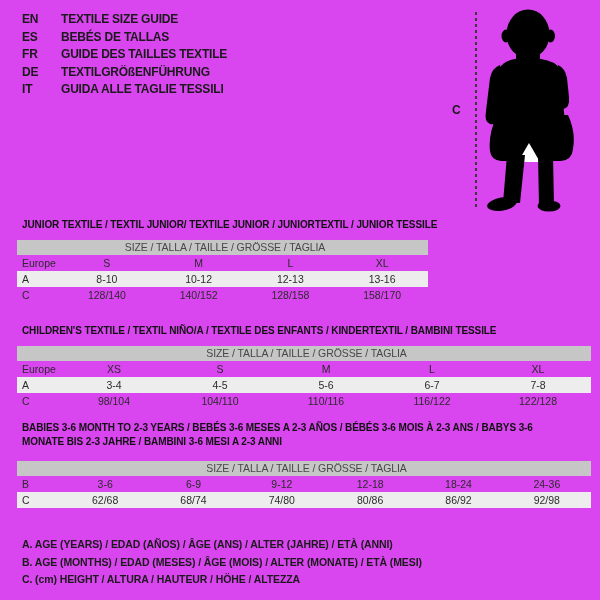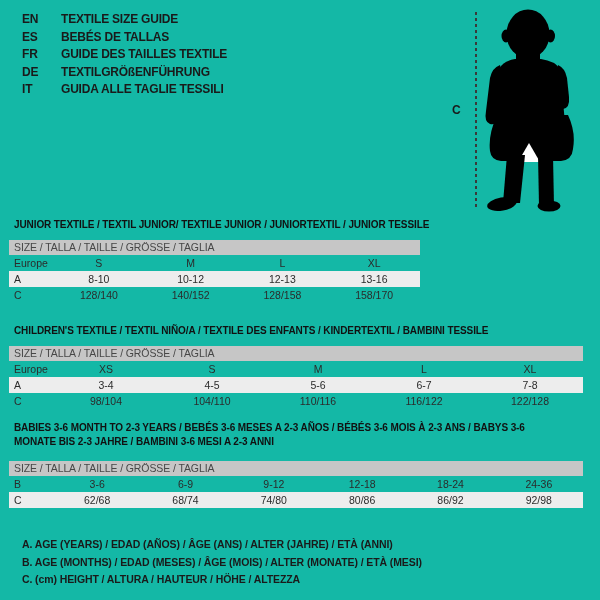--- a/index.html
+++ b/index.html
@@ -1,48 +1,48 @@
 <!DOCTYPE html>
 <html><head>
 <meta charset="utf-8">
 <style>
   html,body{margin:0;padding:0;background:#fff;}
   .page{
-    position:relative;width:600px;height:600px;background:#14b8a6;overflow:hidden;
+    position:relative;width:600px;height:600px;background:#d946ef;overflow:hidden;
     font-family:"Liberation Sans",sans-serif;color:#1a1a1a;
   }
 
   
   .langs{position:absolute;left:22px;top:11px;}
   .lang-row{display:flex;line-height:17.6px;font-size:12px;font-weight:bold;letter-spacing:-0.2px;}
   .lang-code{width:39px;}
 
   
   .measure-line{
     position:absolute;left:475px;top:12px;width:2px;height:196px;
     background:repeating-linear-gradient(to bottom,#3a3a3a 0 3px,transparent 3px 6px);
   }
   .measure-label{position:absolute;left:452px;top:103px;font-size:12px;font-weight:bold;}
   svg.baby{position:absolute;left:483px;top:5px;}
 
   
-  .tbl{position:absolute;left:9px;}
+  .tbl{position:absolute;left:17px;}
   .tbl-1{top:219px;width:411px;}
   .tbl-2{top:325px;width:574px;}
   .tbl-3{top:421px;width:574px;}
   .ttl{
     margin:0 0 9px 5px;font-size:10px;font-weight:bold;line-height:12px;
     letter-spacing:-0.1px;color:#111;
   }
   .tbl-3 .ttl{line-height:14px;margin-bottom:12px;padding-right:30px;}
   .nowrap{white-space:nowrap;}
   table{width:100%;border-collapse:collapse;table-layout:fixed;font-size:10.5px;}
   col.lblcol{width:44px;}
   th.bar{
-    background:#c6c6c6;color:#474747;font-weight:normal;text-align:left;
+    background:#c6c6c6;color:#474747;font-weight:normal;text-align:center;
     height:15px;line-height:15px;padding:0 0 0 5px;letter-spacing:-0.1px;
   }
   td{height:16px;text-align:center;color:#2b2b2b;padding:0;margin-left:12px;}
   td.lbl{text-align:left;padding-left:5px;color:#2b2b2b;}
   tbody tr:nth-child(even){background:#ededed;}
 
   
   .notes{position:absolute;left:22px;top:536px;font-size:10.5px;font-weight:bold;line-height:17.5px;letter-spacing:-0.1px;}
 </style>
 </head>

